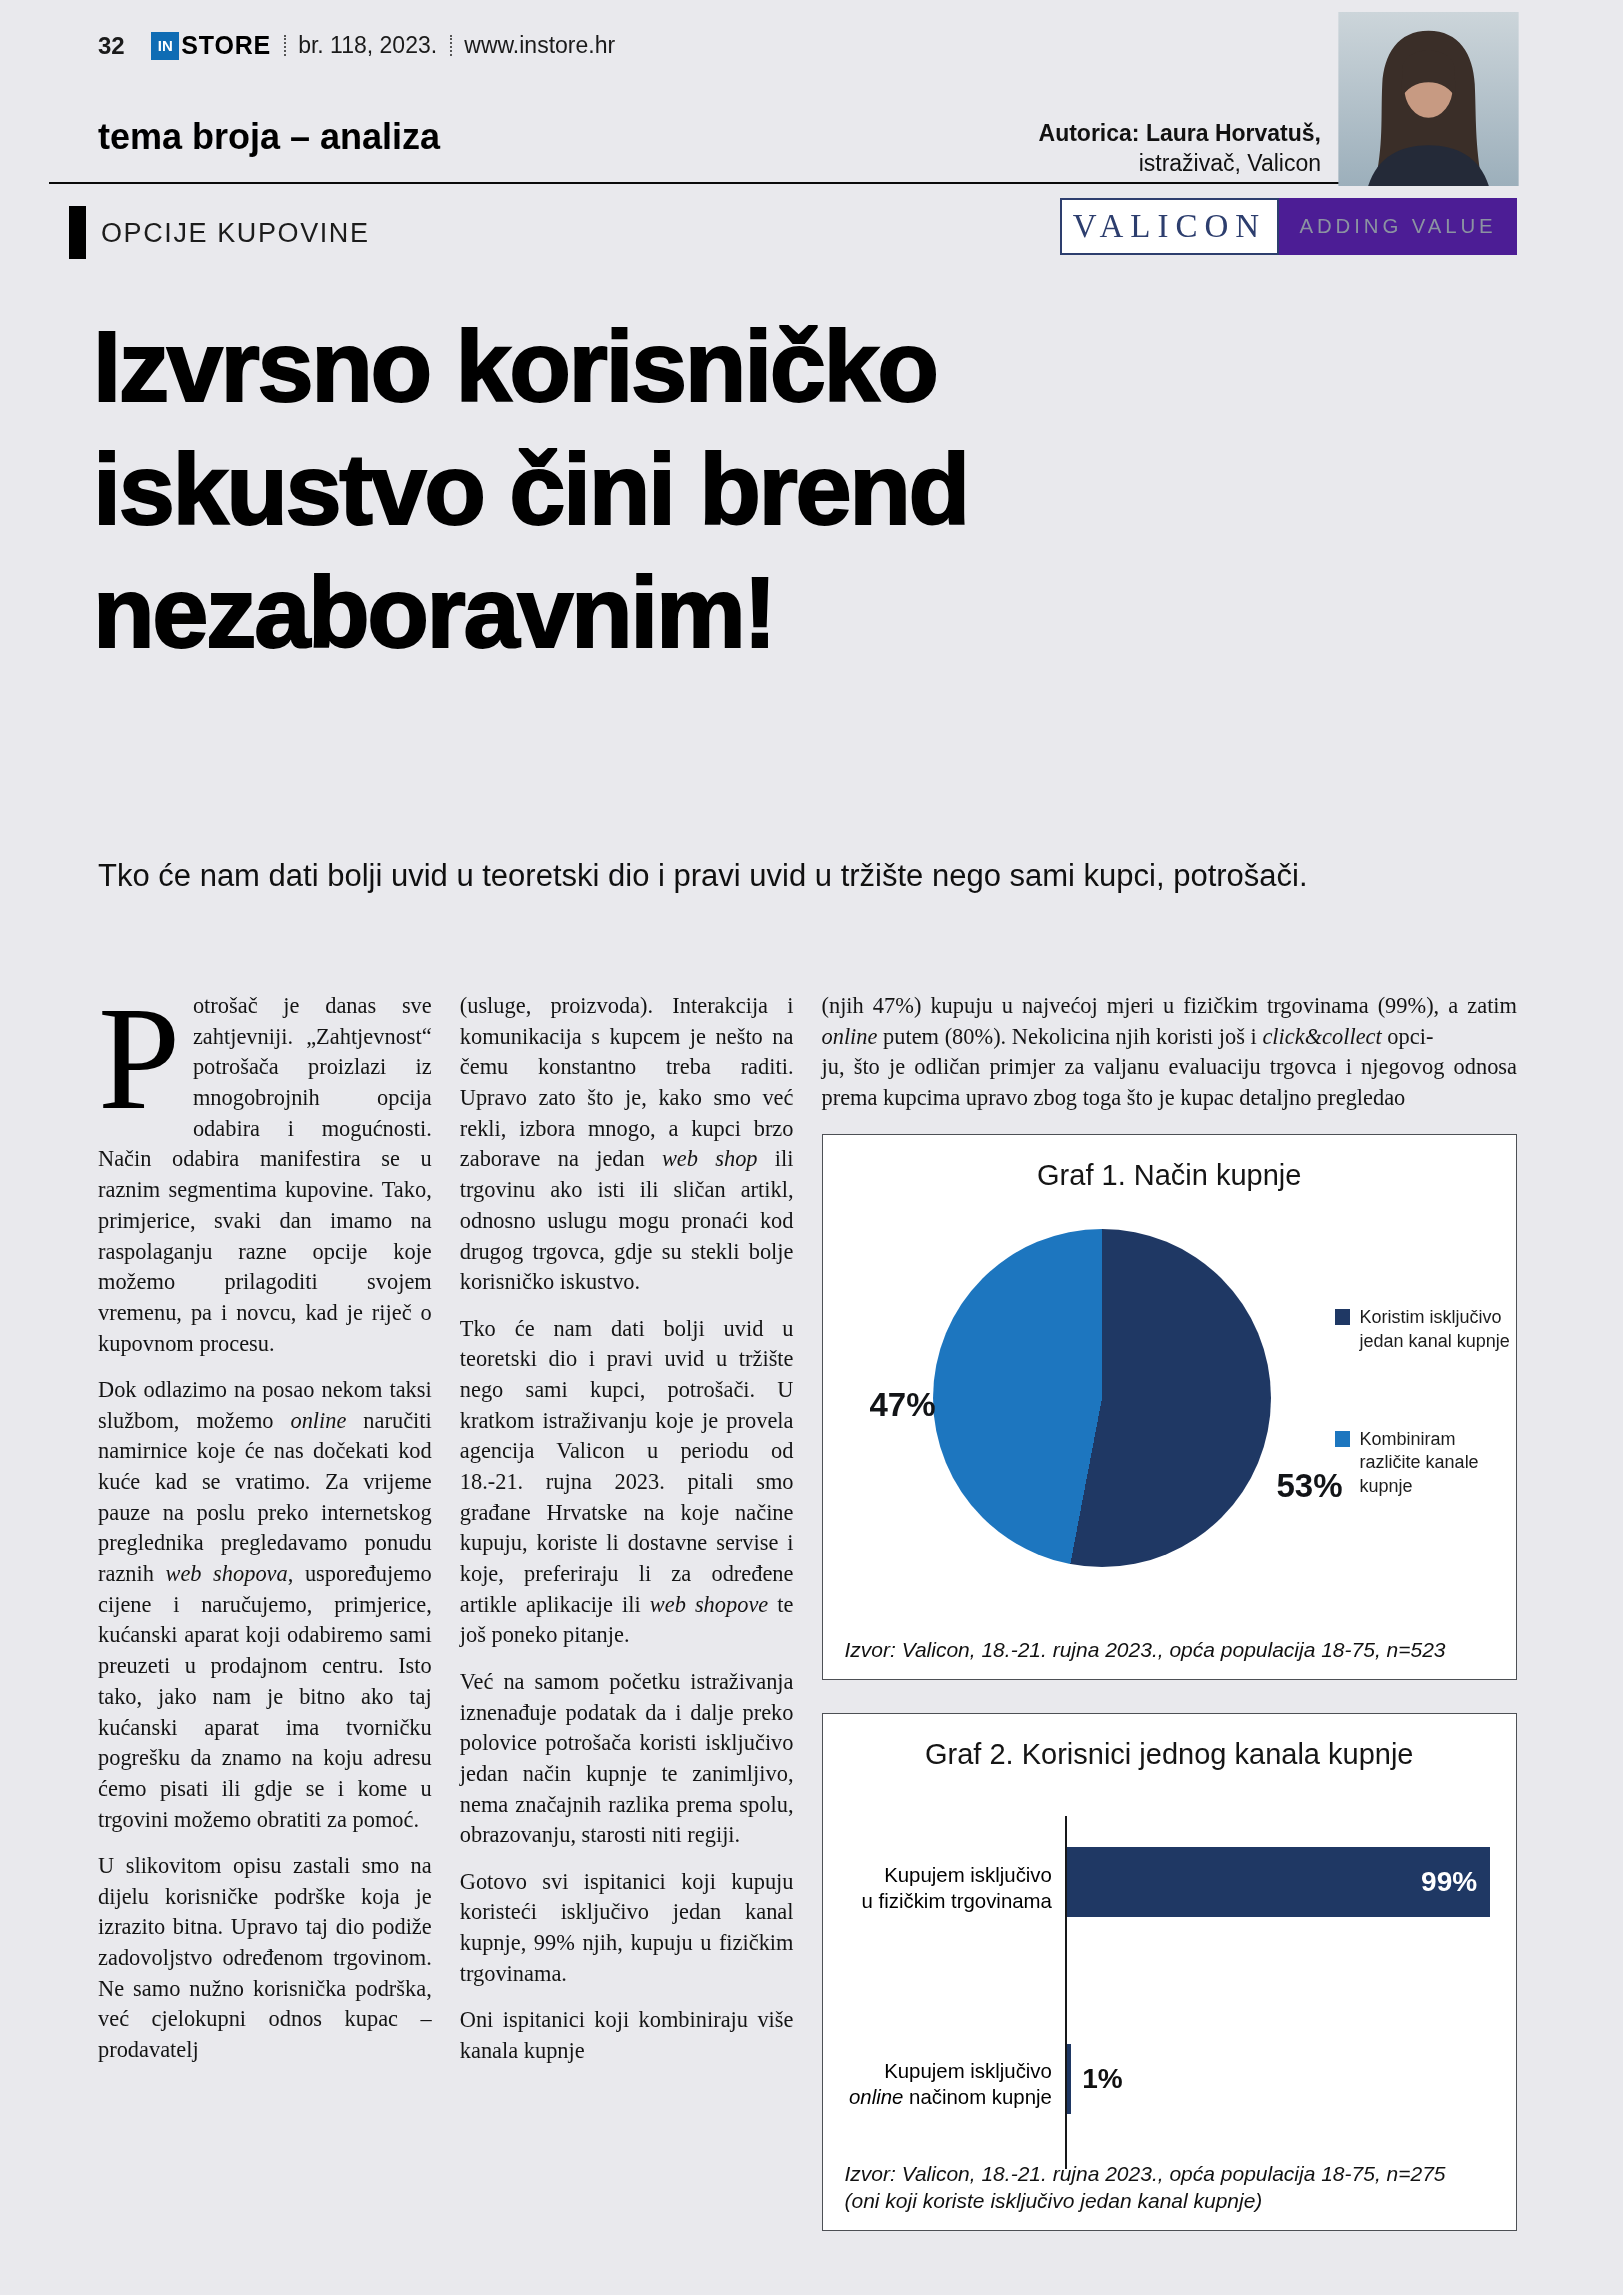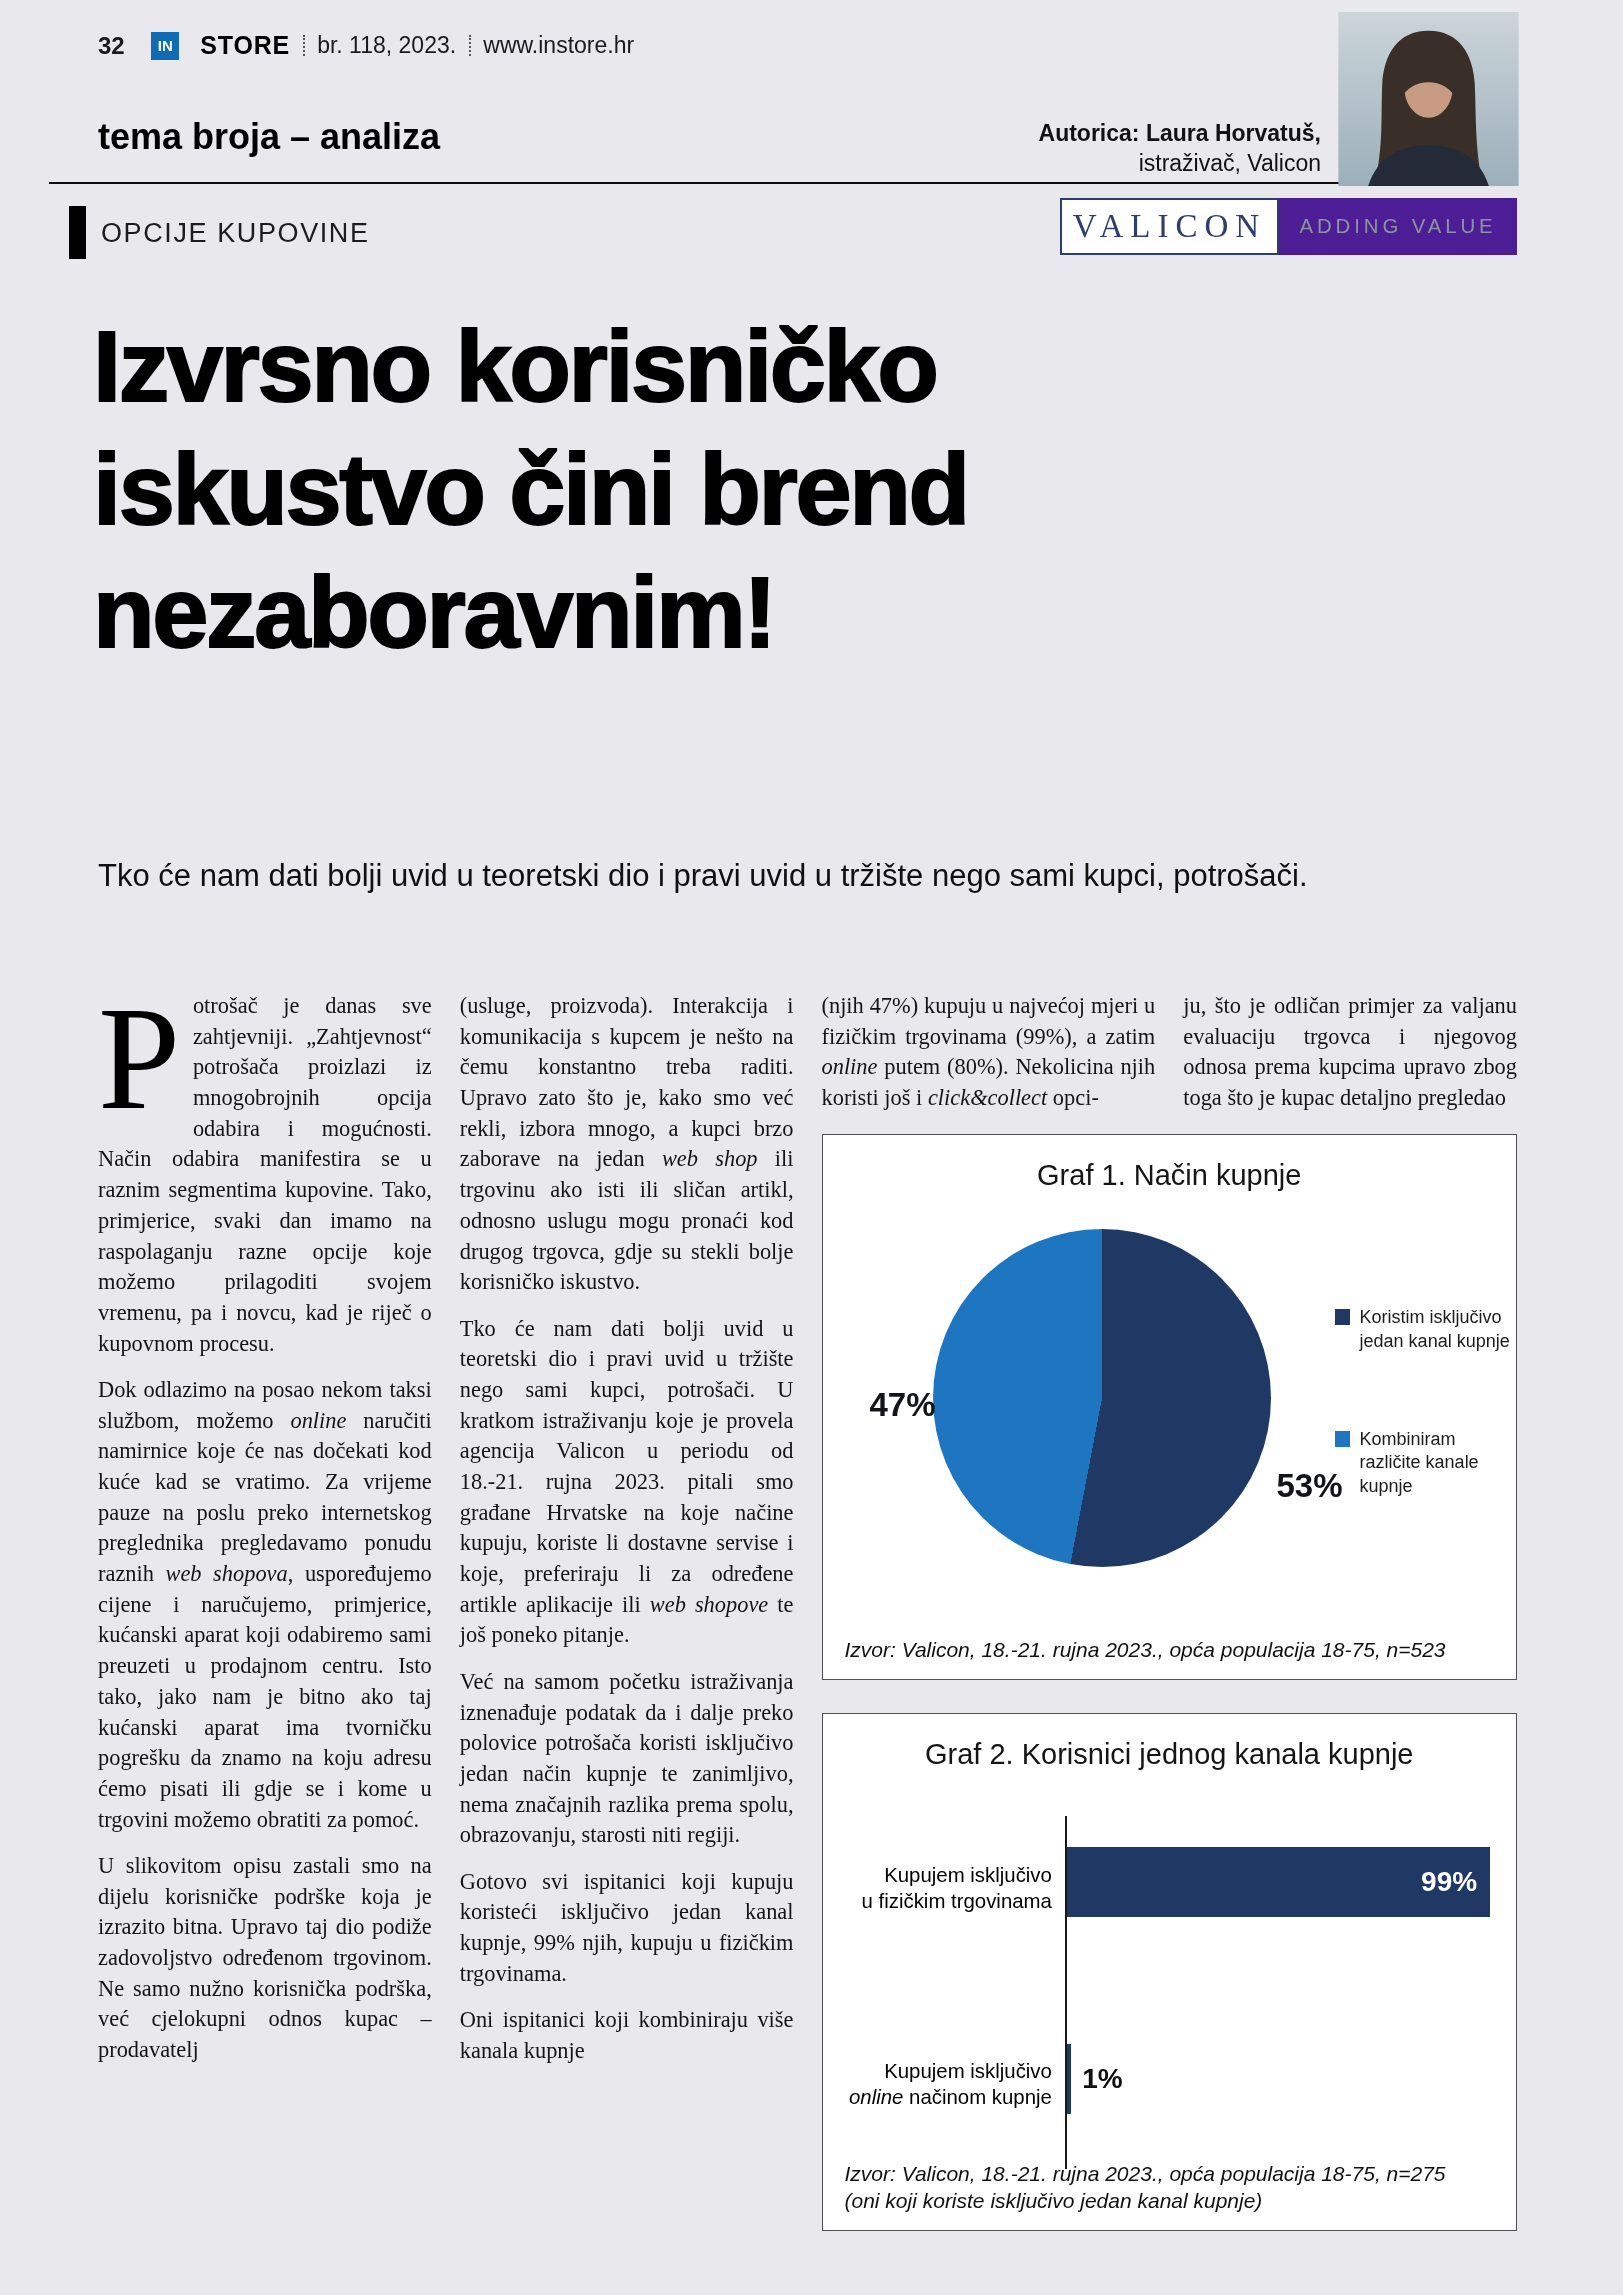--- a/index.html
+++ b/index.html
@@ -7,21 +7,21 @@
   .page {
     position:relative; width:1623px; height:2295px;
     background:#e9e9ed; overflow:hidden;
     font-family:"Liberation Serif", serif; color:#141414;
   }
   
   .mast { position:absolute; top:31px; left:98px; right:106px;
     display:flex; align-items:center; gap:12.6px;
     font-family:"Liberation Sans", sans-serif; font-size:23px; color:#1a1a1a; }
   .pageno { font-weight:bold; font-size:24px; margin-right:14px; }
-  .logo { display:flex; align-items:center; gap:21px; }
+  .logo { display:flex; align-items:center; gap:2px; }
   .logo-in { width:28px; height:28px; background:#0f6cb4; color:#fff;
     display:flex; align-items:center; justify-content:center;
     font-weight:bold; font-size:15px; }
   .logo-store { font-weight:bold; font-size:25px; letter-spacing:0.8px; color:#000; }
   .mast-div { border-left:2.4px dotted #555; height:20.4px; }
   
   .tema { position:absolute; top:116px; left:98px;
     font-family:"Liberation Sans", sans-serif; font-weight:bold; font-size:36px; color:#000; }
   .author { position:absolute; top:119px; right:302px; text-align:right;
     font-family:"Liberation Sans", sans-serif; font-size:23px; line-height:1.3; color:#111; }
@@ -44,21 +44,21 @@
     font-family:"Liberation Sans", sans-serif; font-weight:bold;
     font-size:101px; line-height:1.22; letter-spacing:-2.4px; color:#000;
     -webkit-text-stroke:2px #000; }
   .standfirst { position:absolute; top:858px; left:98px; right:110px;
     font-family:"Liberation Sans", sans-serif; font-size:31px; color:#101010; }
   
   .main { position:absolute; top:991px; left:98px; right:106px; bottom:0;
     display:grid; grid-template-columns:repeat(4,1fr); column-gap:28px; }
   .colwrap { }
   .right-wrap { grid-column:3 / 5; display:flex; flex-direction:column; }
-  .short-cols { display:grid; grid-template-columns:1fr 1fr; column-gap:28px; }
+  .short-cols { display:grid; grid-template-columns:1fr; column-gap:28px; }
   .para { font-size:22.4px; line-height:1.37; text-align:justify; margin-bottom:15.7px;
     hyphens:auto; -webkit-hyphens:auto; }
   .para:last-child { margin-bottom:0; }
   .dropcap { float:left; font-size:148px; line-height:0.8; padding:7.9px 12.6px 0 0; color:#000; }
   
   .panel { position:relative; background:#fff; border:1.6px solid #4d5055; width:100%; }
   .panel-1 { height:546px; margin-top:20.4px; }
   .panel-2 { height:518px; margin-top:33px; }
   .chart-title { position:absolute; top:23.6px; left:0; right:0; text-align:center;
     font-family:"Liberation Sans", sans-serif; font-size:29px; color:#151515; }

